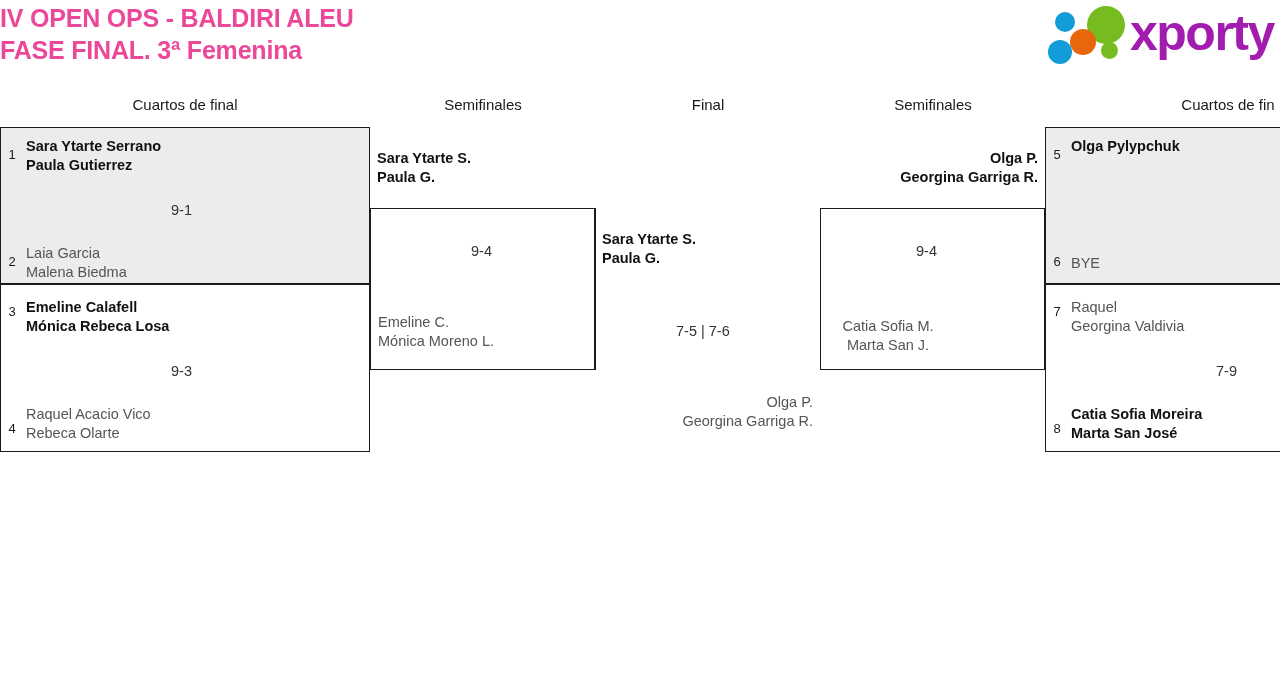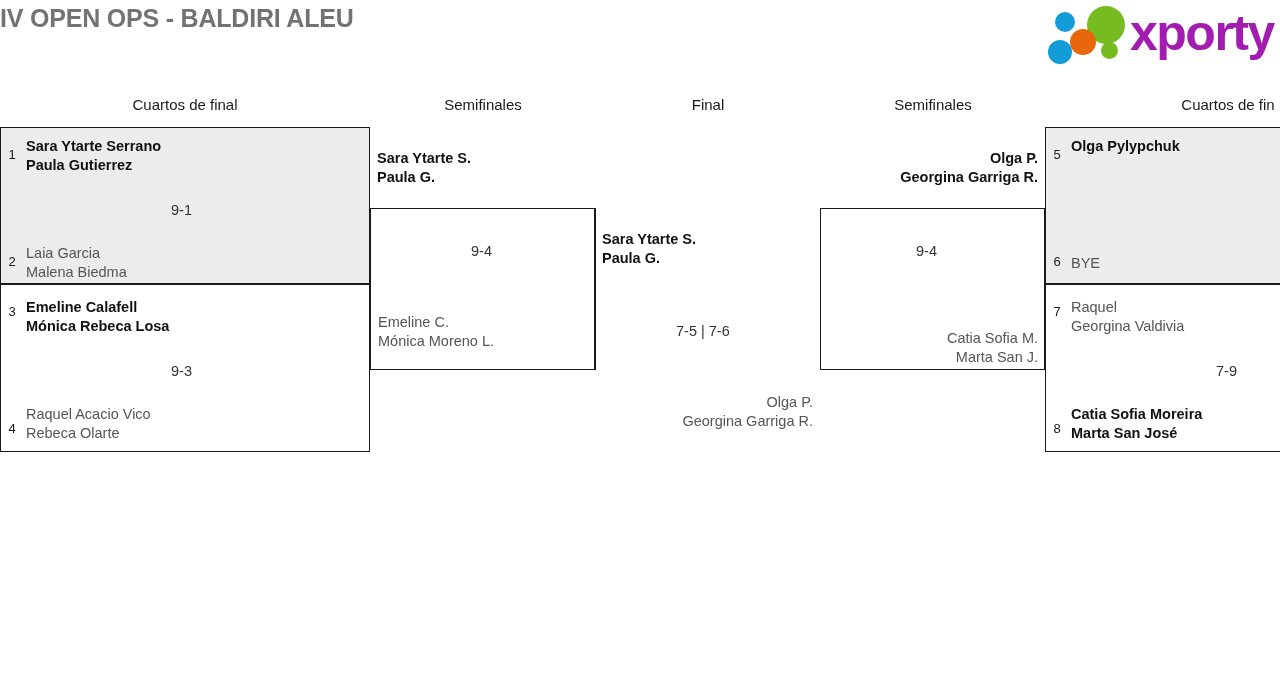--- a/index.html
+++ b/index.html
@@ -23,21 +23,21 @@
     left: 0; top: 0;
     width: 1280px;
     height: 90px;
   }
   .title-line {
     position: absolute;
     left: 0;
     font-size: 25px;
     font-weight: bold;
     letter-spacing: -0.2px;
-    color: #737373;
+    color: #ec4899;
     white-space: nowrap;
   }
   #title-line-1 { top: 4px; }
   #title-line-2 { top: 36px; }
 
   
   #brand-logo {
     position: absolute;
     left: 1045px;
     top: 4px;
@@ -110,20 +110,21 @@
   .connector {
     position: absolute;
     background: #1a1a1a;
   }
 </style>
 </head>
 <body>
 
 <div id="tournament-header">
   <div class="title-line" id="title-line-1">IV OPEN OPS - BALDIRI ALEU</div>
+  <div class="title-line" id="title-line-2">FASE FINAL. 3ª Femenina</div>
 
   <div id="brand-logo">
     <span class="dot" style="left:10px;top:8px;width:20px;height:20px;background:#129cd8;"></span>
     <span class="dot" style="left:42px;top:2px;width:38px;height:38px;background:#76bc21;"></span>
     <span class="dot" style="left:25px;top:25px;width:26px;height:26px;background:#e8660c;"></span>
     <span class="dot" style="left:56px;top:38px;width:17px;height:17px;background:#76bc21;"></span>
     <span class="dot" style="left:3px;top:36px;width:24px;height:24px;background:#129cd8;"></span>
     <span id="logo-wordmark">xporty</span>
   </div>
 </div>
@@ -186,21 +187,21 @@
   <span class="player-line">Olga P.</span>
   <span class="player-line">Georgina Garriga R.</span>
 </div>
 
 <div class="player-block winner align-right" style="left:738px;top:149px;width:300px;">
   <span class="player-line">Olga P.</span>
   <span class="player-line">Georgina Garriga R.</span>
 </div>
 <div class="match-box" style="left:820px;top:208px;width:225px;height:162px;">
   <div class="score" style="left:95px;top:34px;">9-4</div>
-  <div class="player-block align-right" style="left:-83px;top:120px;width:300px;">
+  <div class="player-block align-right" style="left:-83px;top:108px;width:300px;text-align:center;">
     <span class="player-line">Catia Sofia M.</span>
     <span class="player-line">Marta San J.</span>
   </div>
 </div>
 
 <div class="match-box shaded" style="left:1045px;top:127px;width:370px;height:157px;">
   <div class="seed" style="left:2px;top:19px;">5</div>
   <div class="player-block winner" style="left:25px;top:9px;">
     <span class="player-line">Olga Pylypchuk</span>
   </div>

